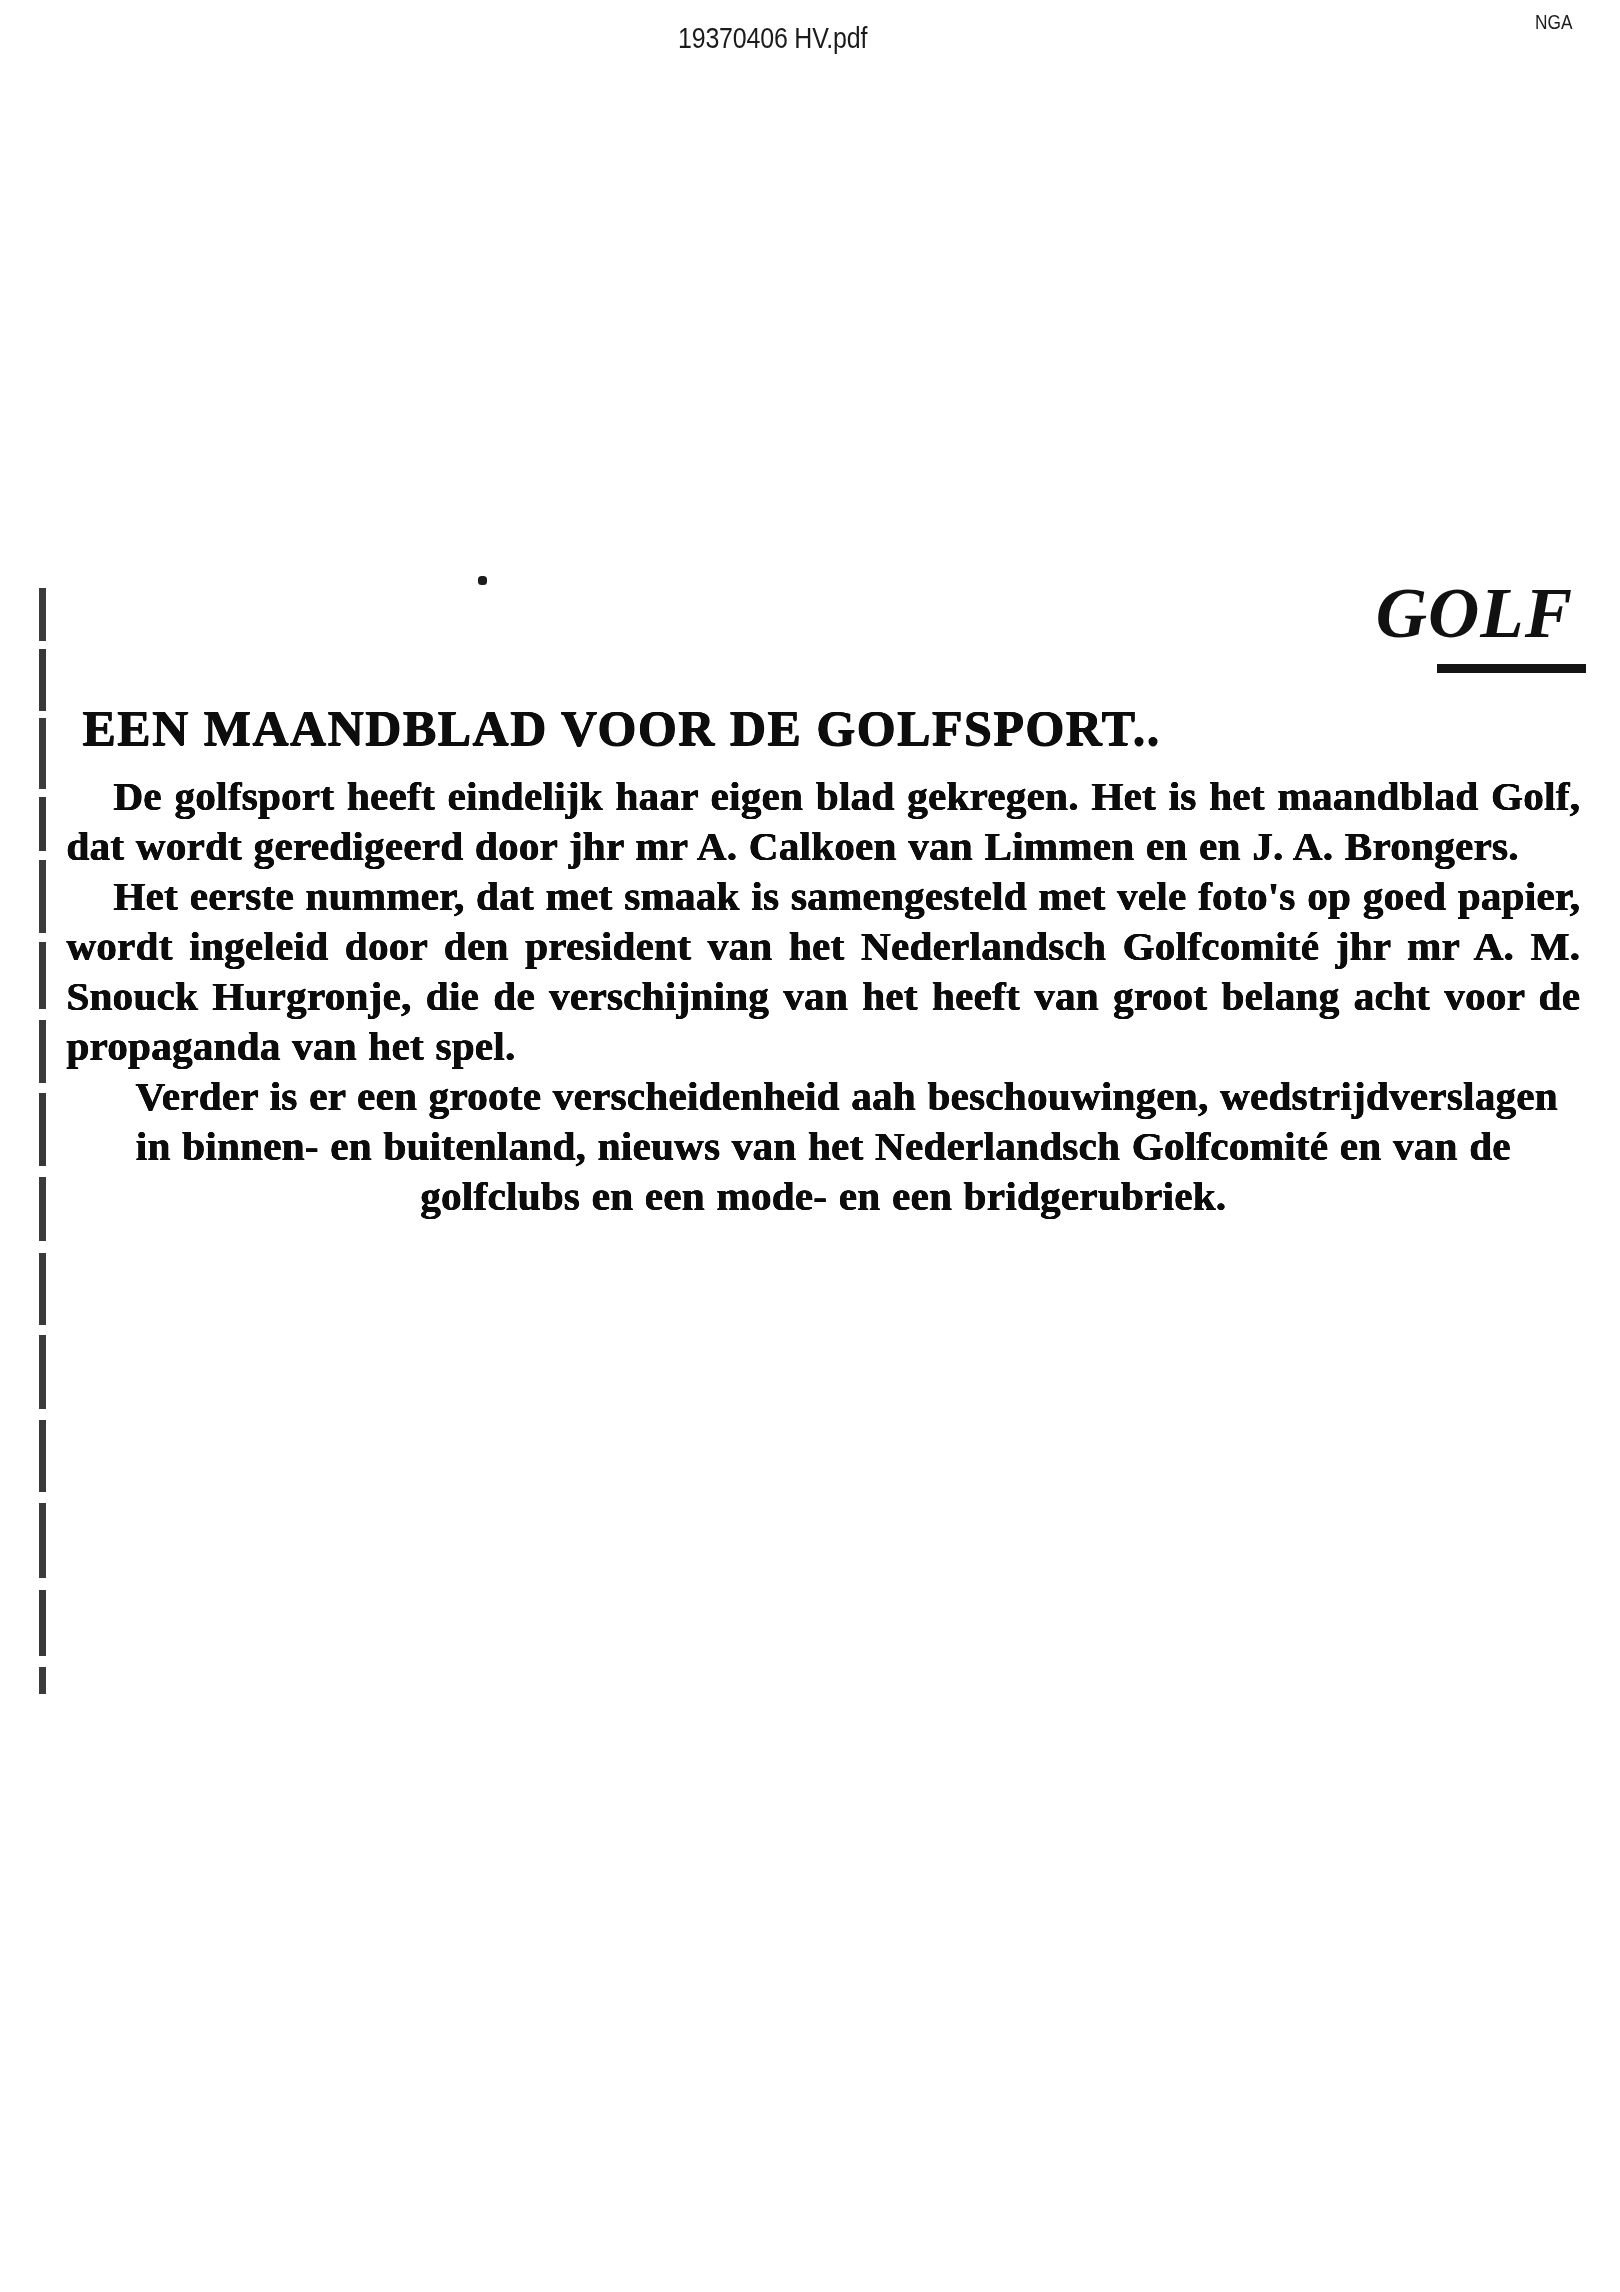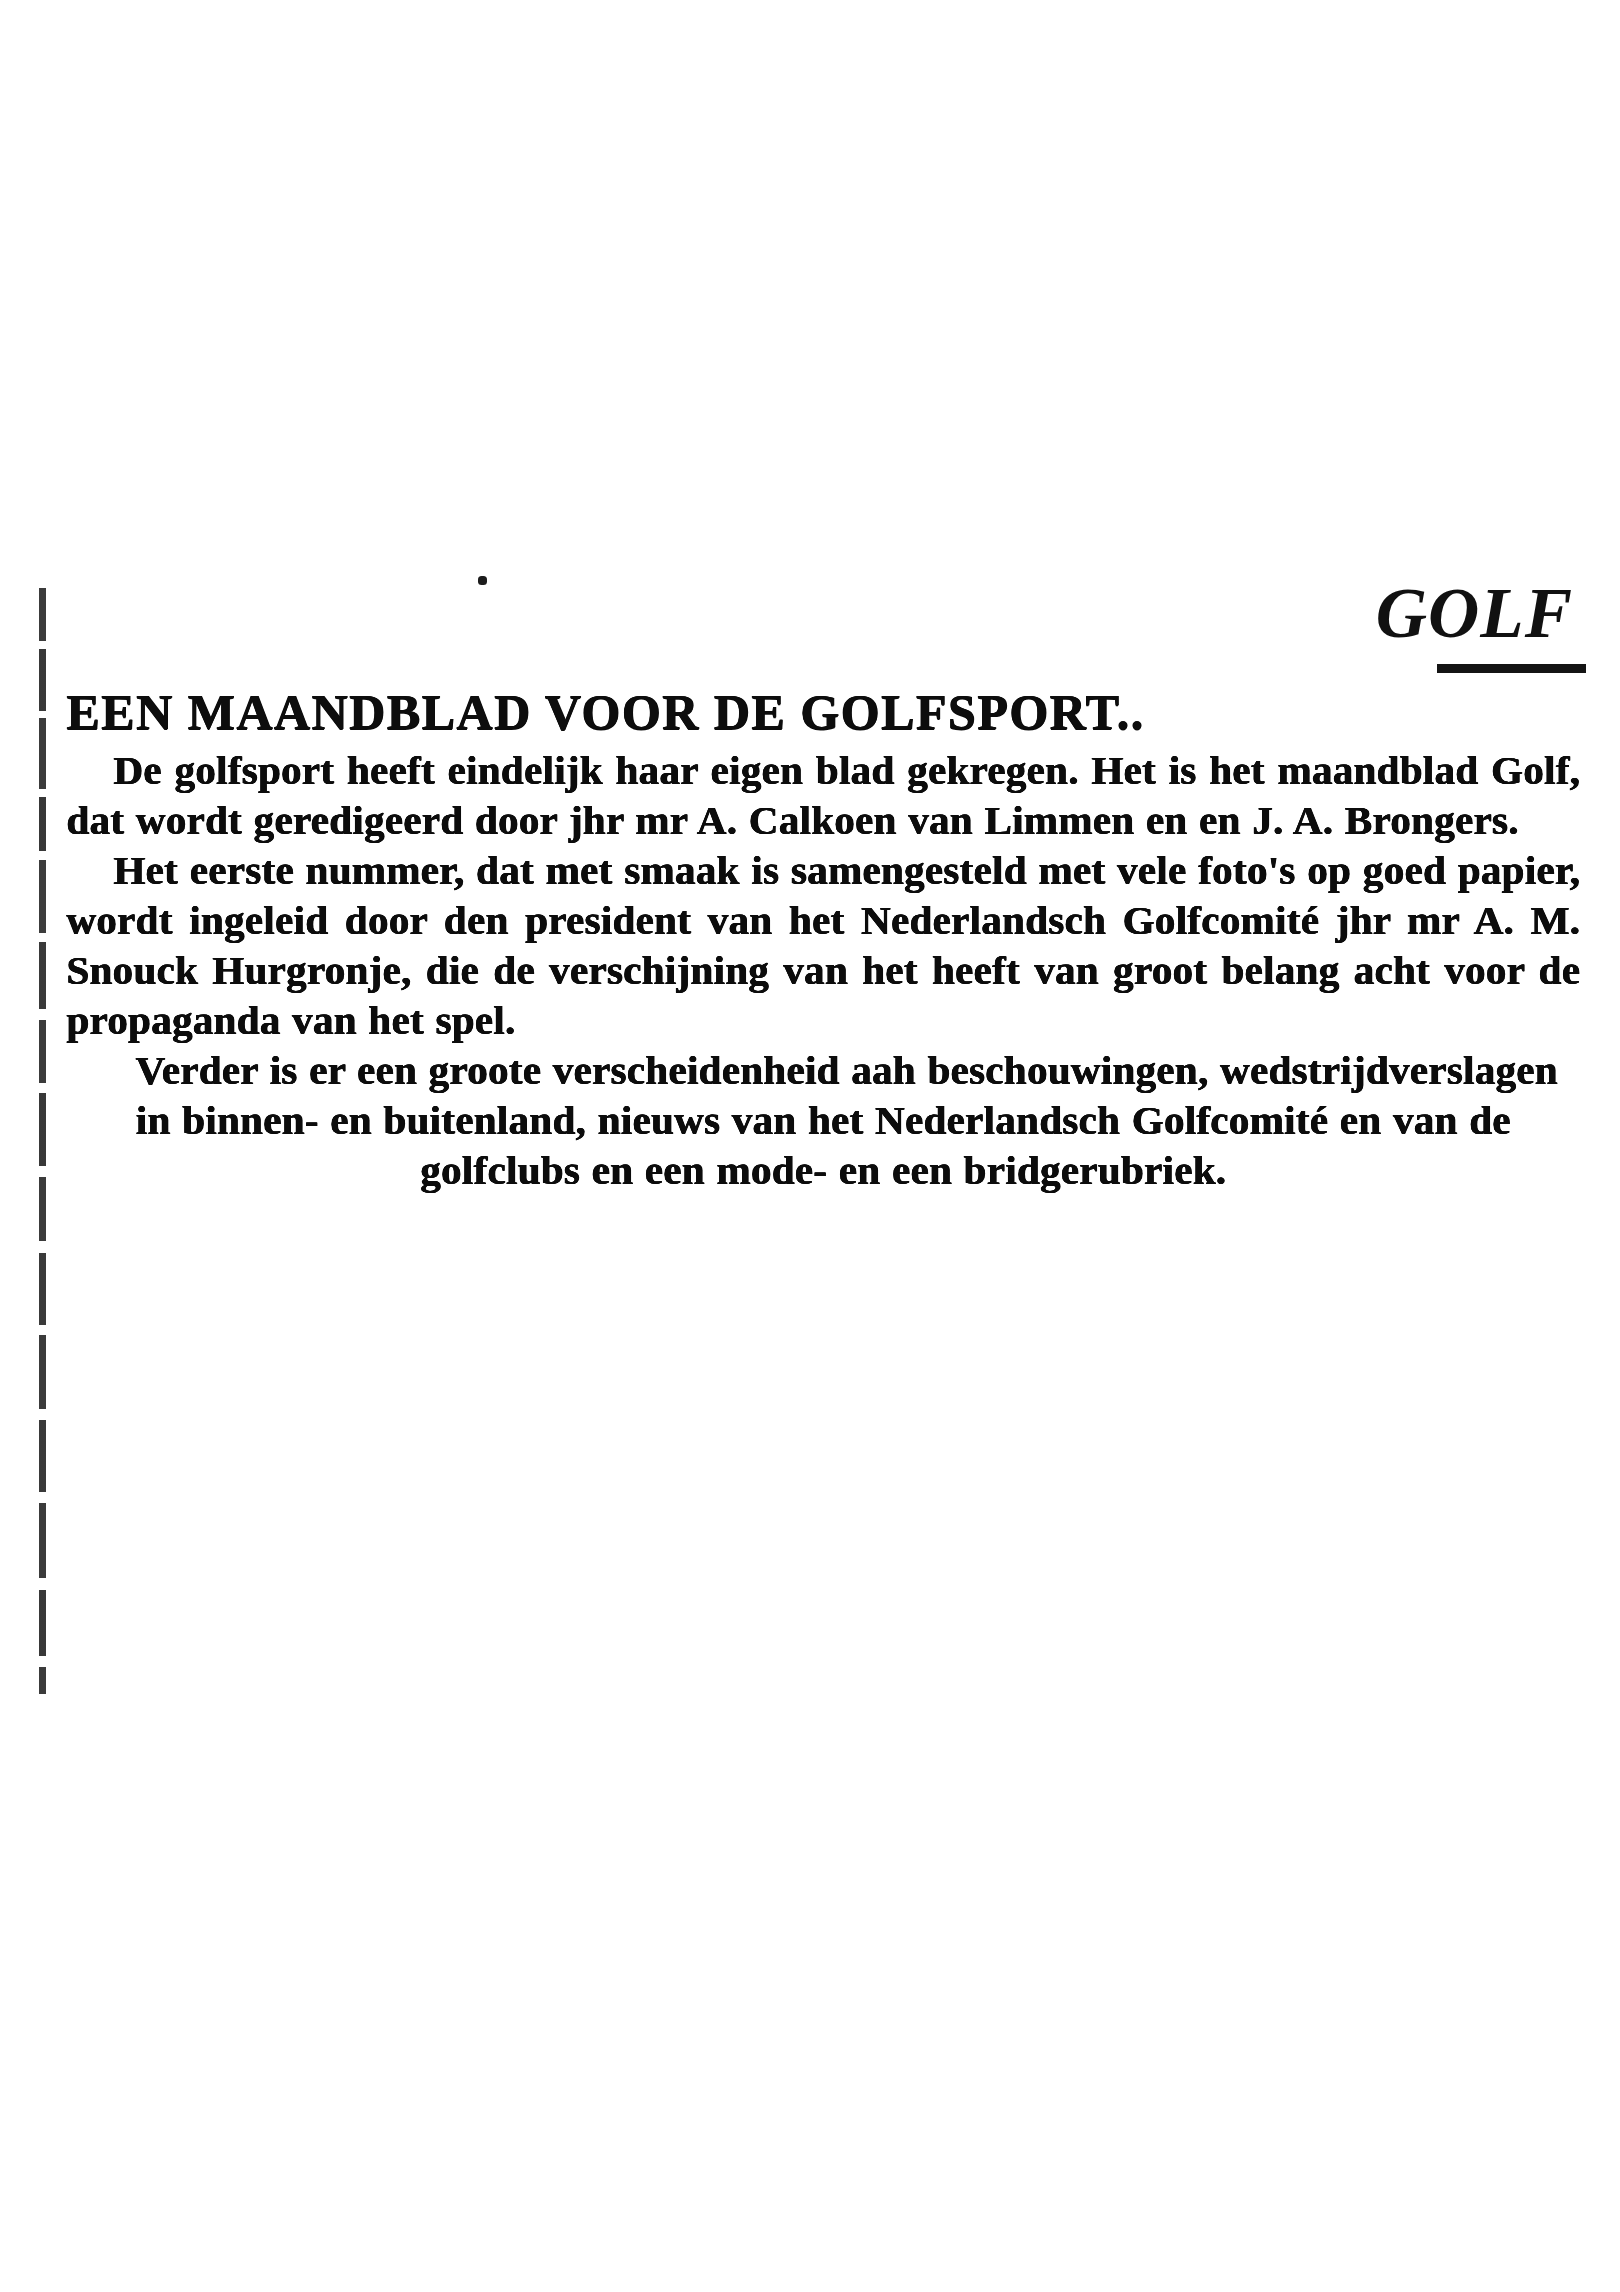--- a/index.html
+++ b/index.html
@@ -135,21 +135,21 @@
   .masthead-rule {
     position: absolute;
     right: 2px;
     top: 96px;
     width: 149px;
     height: 8.8px;
     background: #141414;
   }
 
   .headline {
-    margin: 0;
+    margin: 16px;
     padding: 0 9.8px 0 27.4px;
     font-family: "Liberation Serif", "DejaVu Serif", serif;
     font-weight: 700;
     font-size: 50px;
     line-height: 1.06;
     letter-spacing: 1.5px;
     color: #0d0d0d;
     white-space: nowrap;
     text-shadow: 0.6px 0 0 #0d0d0d, -0.4px 0 0 #0d0d0d, 0 0.5px 0 #0d0d0d;
   }
@@ -176,20 +176,24 @@
 
   .para.last { text-align: center; }
 
   .para + .para { margin-top: 0; }
 </style>
 </head>
 <body>
 
 <div class="page">
 
+  <div class="scan-header">
+    <div class="pdf-filename">19370406 HV.pdf</div>
+    <div class="archive-code">NGA</div>
+  </div>
 
   <div class="clipping">
 
     <div class="column-rule"></div>
     <div class="ink-speck"></div>
 
     <div class="masthead-row">
       <div class="masthead">GOLF</div>
       <div class="masthead-rule"></div>
     </div>

